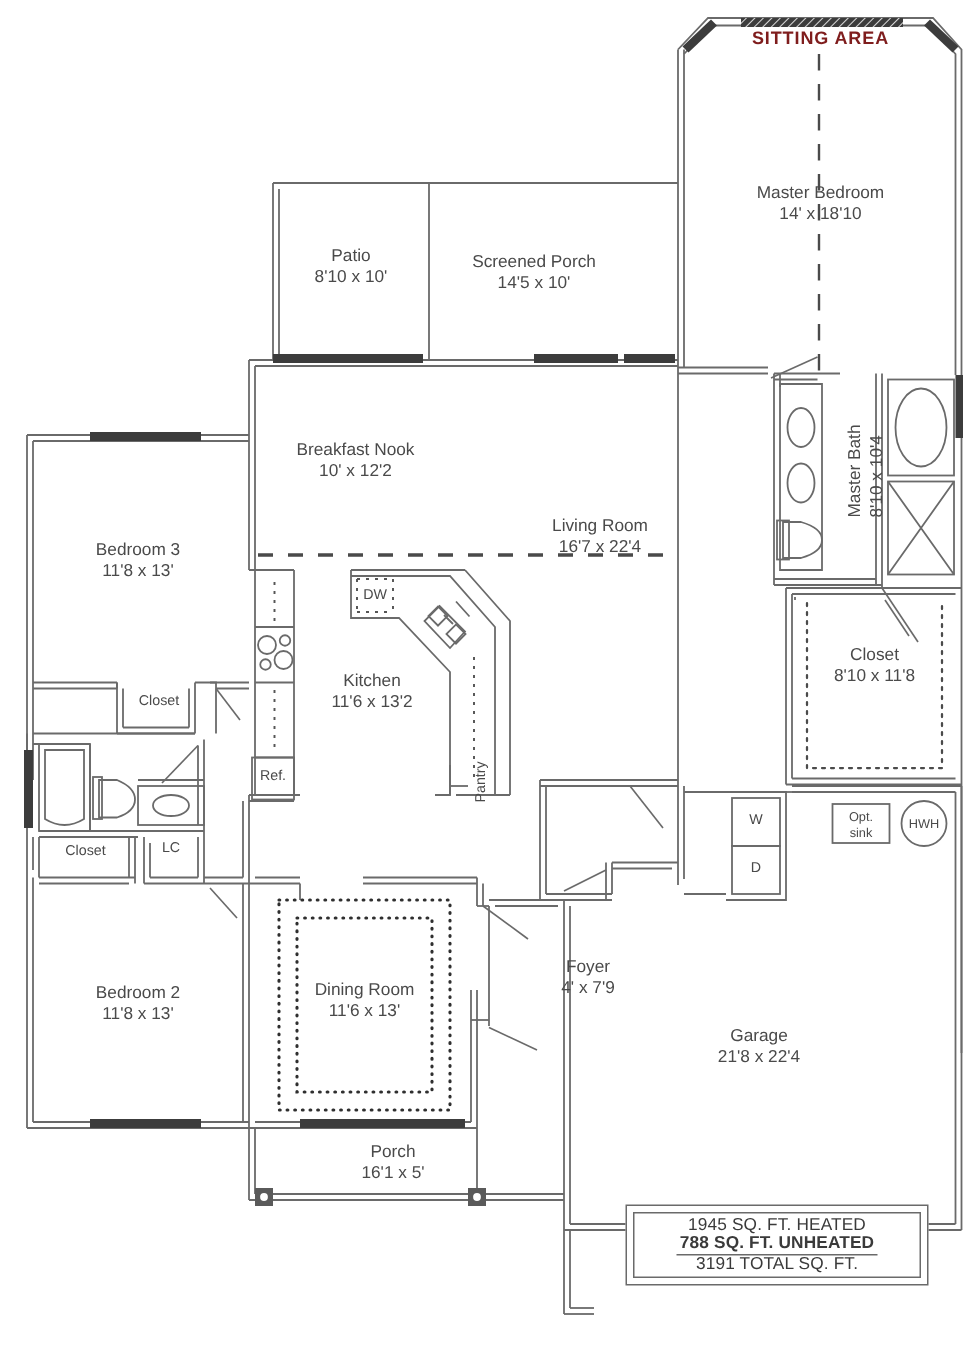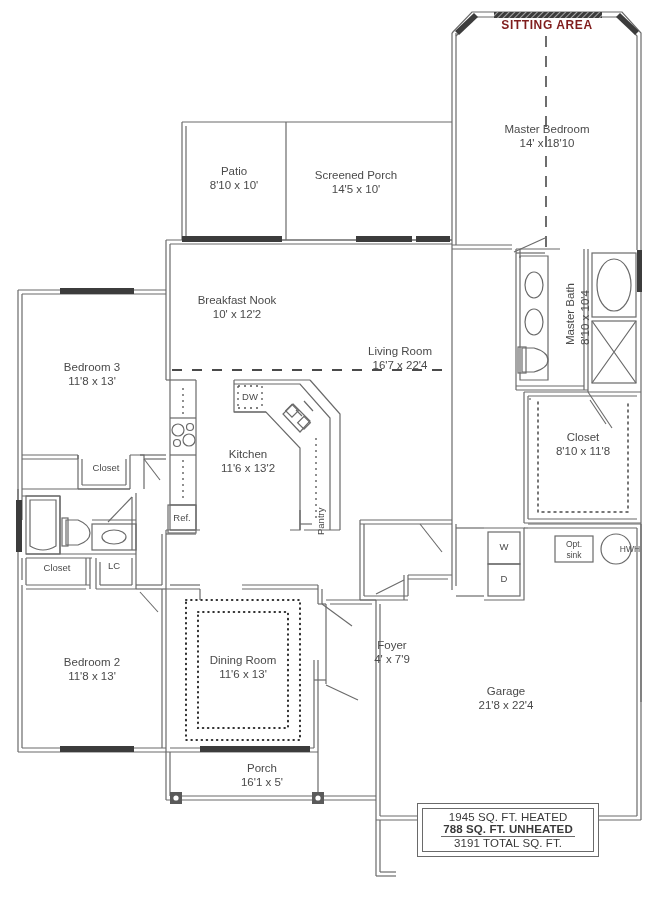--- a/index.html
+++ b/index.html
@@ -434,21 +434,21 @@
 
 <div class="lbl mini" style="left:504px;top:541px;transform:translateX(-50%);">W</div>
 
 <div class="lbl mini" style="left:504px;top:573px;transform:translateX(-50%);">D</div>
 
 <div class="lbl tiny" style="left:574px;top:539px;transform:translateX(-50%);">
   <div>Opt.</div>
   <div>sink</div>
 </div>
 
-<div class="lbl tiny" style="left:616px;top:544px;transform:translateX(-50%);padding-left:28px;">HWH</div>
-
-<div class="sqbox" style="left:417px;top:803px;width:182px;height:54px;">
+<div class="lbl tiny" style="left:616px;top:544px;transform:translateX(-50%);">HWH</div>
+
+<div class="sqbox" style="left:417px;top:803px;width:202px;height:54px;">
   <div class="sqinner" style="left:4px;top:4px;right:4px;bottom:4px;">
     <div class="sqline">1945 SQ. FT. HEATED</div>
     <div class="sqline u">788 SQ. FT. UNHEATED</div>
     <div class="sqline">3191 TOTAL SQ. FT.</div>
   </div>
 </div>
 
 </body></html>

